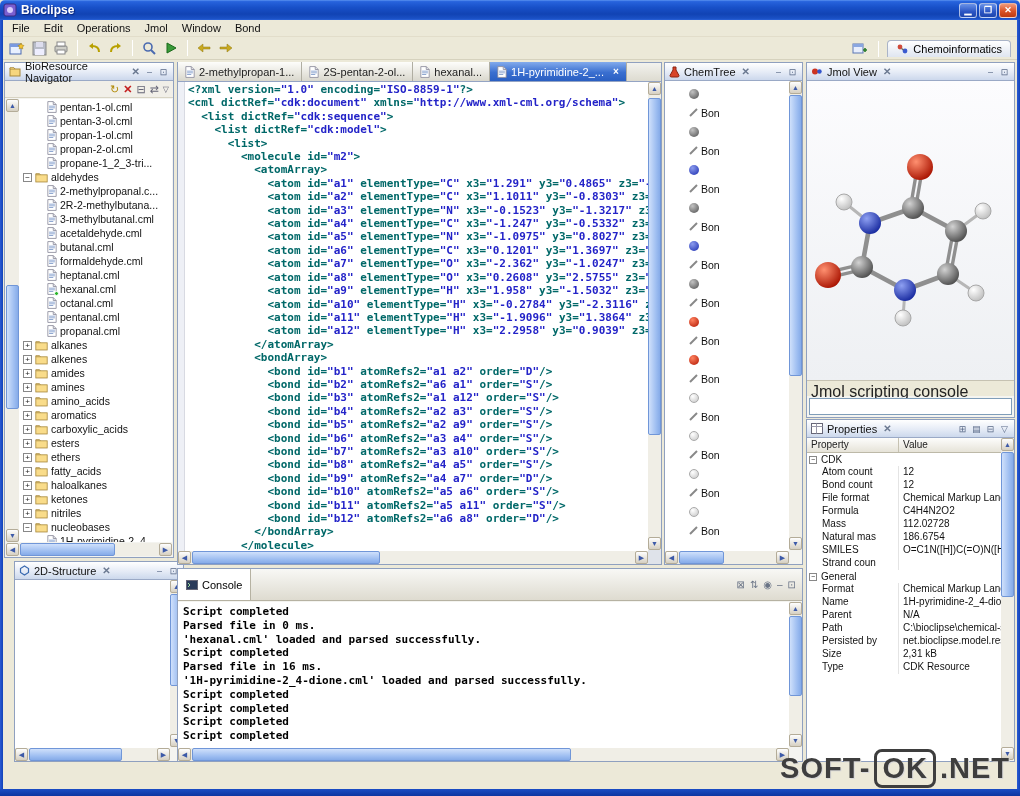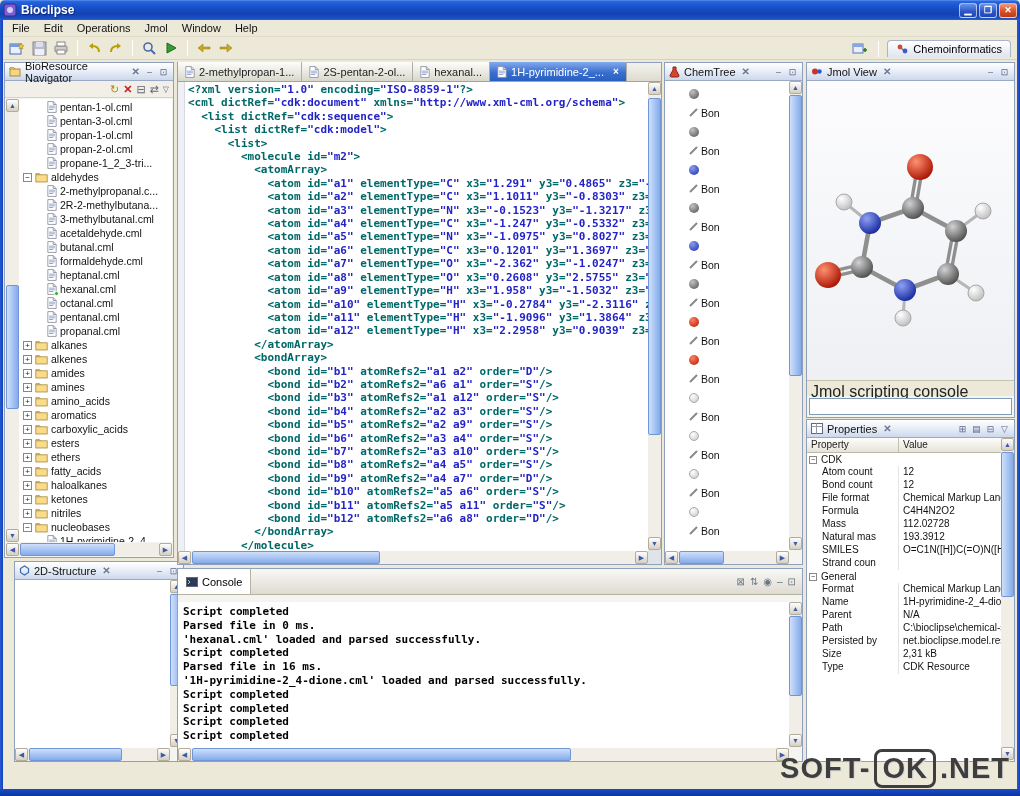--- a/index.html
+++ b/index.html
@@ -87,21 +87,21 @@
   .ct-list { position:absolute; top:18px; left:0; right:13px; bottom:13px; background:#fff; overflow:hidden; padding-top:3px; }
   .ctrow { height:19px; display:flex; align-items:center; padding-left:24px; font-size:10.5px; color:#111; }
   .atom-ball { width:10px; height:10px; border-radius:50%; display:inline-block; }
   .atC { background:radial-gradient(circle at 35% 30%,#c2c2c2,#4e4e4e); }
   .atN { background:radial-gradient(circle at 35% 30%,#8b9bee,#1a2cae); }
   .atO { background:radial-gradient(circle at 35% 30%,#ff8260,#b01500); }
   .atH { background:radial-gradient(circle at 35% 30%,#ffffff,#c6c6c6); border:1px solid #aaa; }
   .bond-ic { width:9px; height:9px; margin-right:3px; display:inline-flex; }
 
   
-  .con-tabs { height:26px; background:linear-gradient(#f8f8f5,#dedbd0); border-bottom:1px solid #b6b2a2;
+  .con-tabs { height:32px; background:linear-gradient(#f8f8f5,#dedbd0); border-bottom:1px solid #b6b2a2;
     display:flex; align-items:center;gap:33px; }
   .con-tab { display:flex; gap:4px; align-items:center; background:#fff; border-right:1px solid #b6b2a2;
     padding:0 8px; height:100%; font-size:11px; }
   .con-icons { margin-left:auto; display:flex; gap:5px; padding-right:6px; color:#6a7486; font-size:10px; }
   .con-label { height:14px; background:#fbfbf8; border-bottom:1px solid #e4e2d8; font-size:10px; padding:0 4px; color:#333; }
   .con-body { position:absolute; top:33px; left:0; right:13px; bottom:13px; background:#fff; overflow:hidden;
     font-family:"DejaVu Sans Mono",monospace; font-size:11px; font-weight:bold; line-height:13.8px;
     padding:3px 5px; color:#000; white-space:pre; }
 
   
@@ -147,21 +147,21 @@
 <div class="edge edge-left"></div>
 <div class="edge edge-right"></div>
 <div class="edge edge-bottom"></div>
 
 <div class="menubar">
     <span class="menu-item">File</span>
     <span class="menu-item">Edit</span>
     <span class="menu-item">Operations</span>
     <span class="menu-item">Jmol</span>
     <span class="menu-item">Window</span>
-    <span class="menu-item">Help</span>
+    <span class="menu-item">Bond</span>
   </div>
 
 <div class="toolbar">
   <span class="ticon">
       <svg width="16" height="15" viewBox="0 0 16 15">
         <rect x="1" y="3" width="11" height="10" fill="#e8f0ff" stroke="#4a6ab0"></rect>
         <rect x="1" y="3" width="11" height="3" fill="#7a9ae0"></rect>
         <path d="M12 2l1 2 2 .5-1.5 1.5.3 2-1.8-1-1.8 1 .3-2L9 4.5 11 4z" fill="#f4c430" stroke="#a07800" stroke-width=".5"></path>
       </svg>
     </span>
@@ -1000,21 +1000,21 @@
       <div class="prow">
         <span class="pkey">Formula</span>
         <span class="pval">C4H4N2O2</span>
       </div>
       <div class="prow">
         <span class="pkey">Mass</span>
         <span class="pval">112.02728</span>
       </div>
       <div class="prow">
         <span class="pkey">Natural mas</span>
-        <span class="pval">193.3912</span>
+        <span class="pval">186.6754</span>
       </div>
       <div class="prow">
         <span class="pkey">SMILES</span>
         <span class="pval">O=C1N([H])C(=O)N([H])C...</span>
       </div>
       <div class="prow">
         <span class="pkey">Strand coun</span>
         <span class="pval"></span>
       </div>
       <div class="pgroup">

